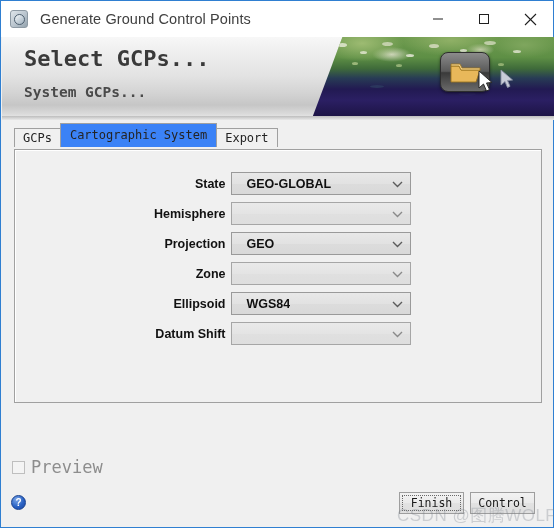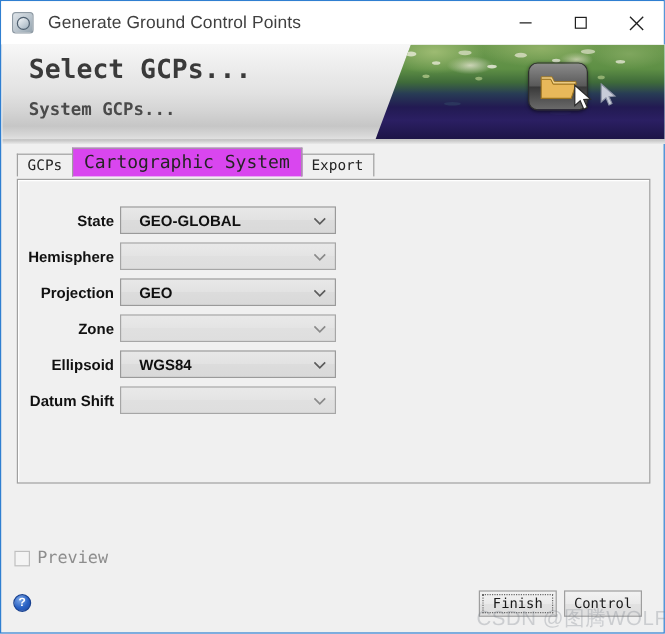--- a/index.html
+++ b/index.html
@@ -170,25 +170,25 @@
     border: 1px solid #a0a0a0;
     border-bottom: none;
     box-sizing: border-box;
     padding: 2px 8px 3px 8px;
     height: 19px;
     line-height: 14px;
     position: relative;
     white-space: nowrap;
   }
   .tab.active {
-    background: #d946ef;
+    background: #3b82f6;
     height: 23px;
     line-height: 16px;
     padding: 3px 9px 20px 9px;
-    font-size: 15px;
+    font-size: 12px;
     z-index: 3;
     margin: 0 -1px;
   }
   .tab.first { margin-right: 0; margin-top: 16px; }
   
   .tabpanel {
     position: absolute;
     left: 13px; top: 148px;
     width: 528px;
     height: 254px;
@@ -200,20 +200,21 @@
   .form {
     position: absolute;
     left: 0; top: 22px;
     width: 100%;
   }
   .frow {
     display: flex;
     align-items: center;
     height: 23px;
     margin-bottom: 7px;
+    justify-content: center;
   }
   .flabel {
     width: 80px;
     text-align: right;
     font-size: 12.5px;
     font-weight: bold;
     color: #111111;
     padding-right: 5px;
     white-space: nowrap;
   }
@@ -254,21 +255,21 @@
   }
   .checkbox {
     width: 13px; height: 13px;
     border: 1px solid #bfbfbf;
     background: #f4f4f4;
     box-sizing: border-box;
   }
   .preview-label {
     margin-left: 6px;
     font-family: "DejaVu Sans Mono", "Liberation Mono", monospace;
-    font-size: 14px;
+    font-size: 17px;
     color: #8d8d8d;
     white-space: nowrap;
   }
   
   .help-icon {
     position: absolute;
     left: 10px; top: 494px;
     width: 15px; height: 15px;
     border-radius: 50%;
     background: radial-gradient(circle at 35% 28%, #7da8e8 0%, #2a62c4 55%, #1c47a0 100%);

